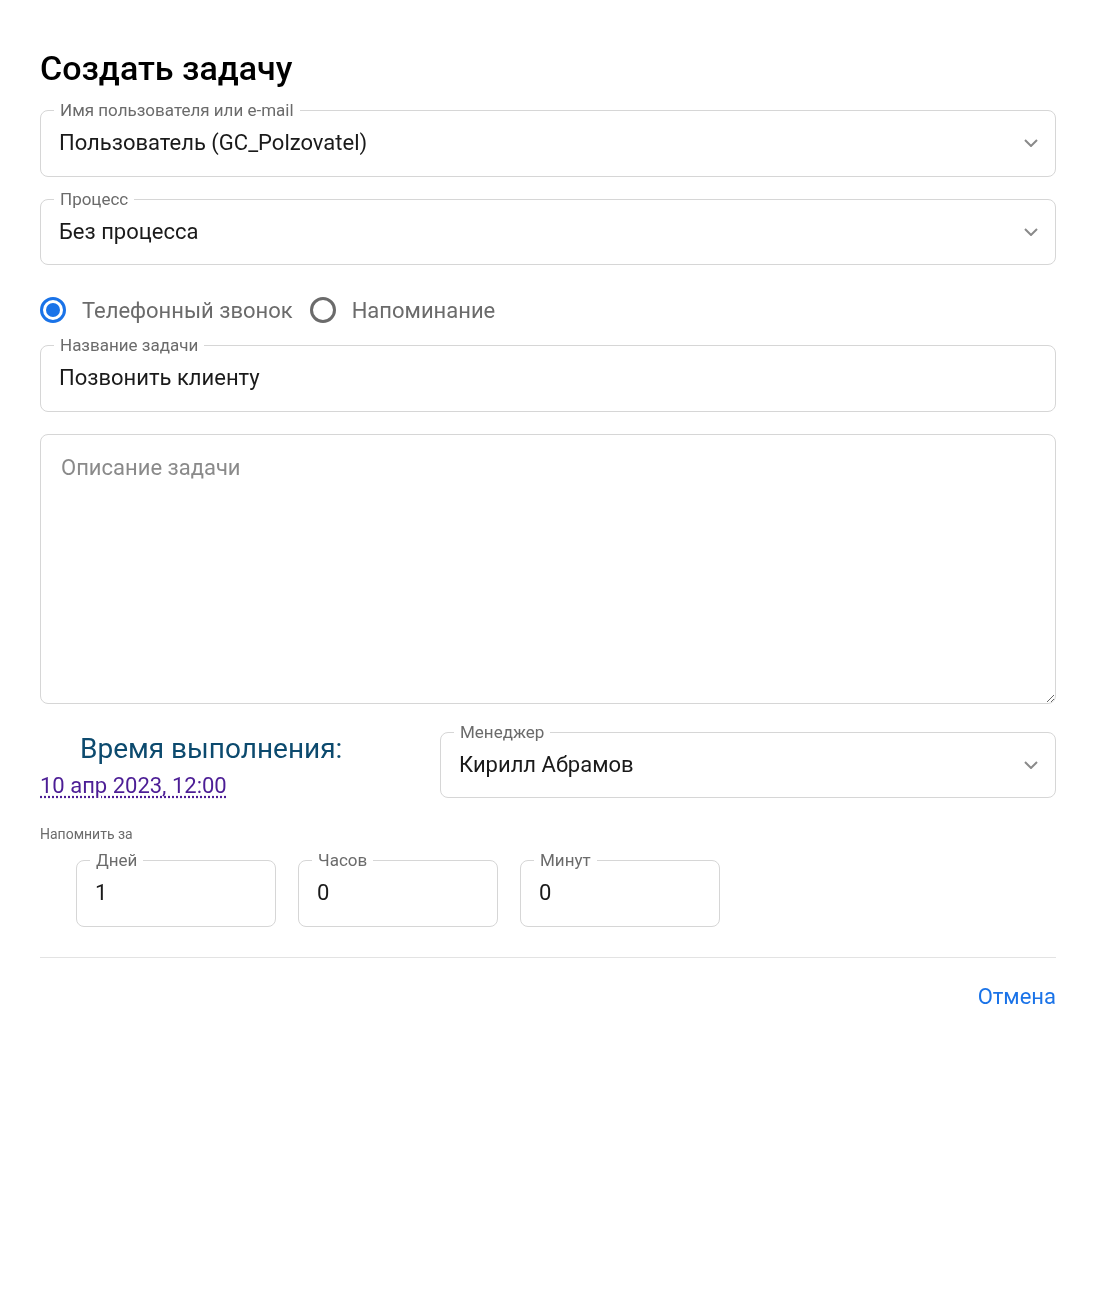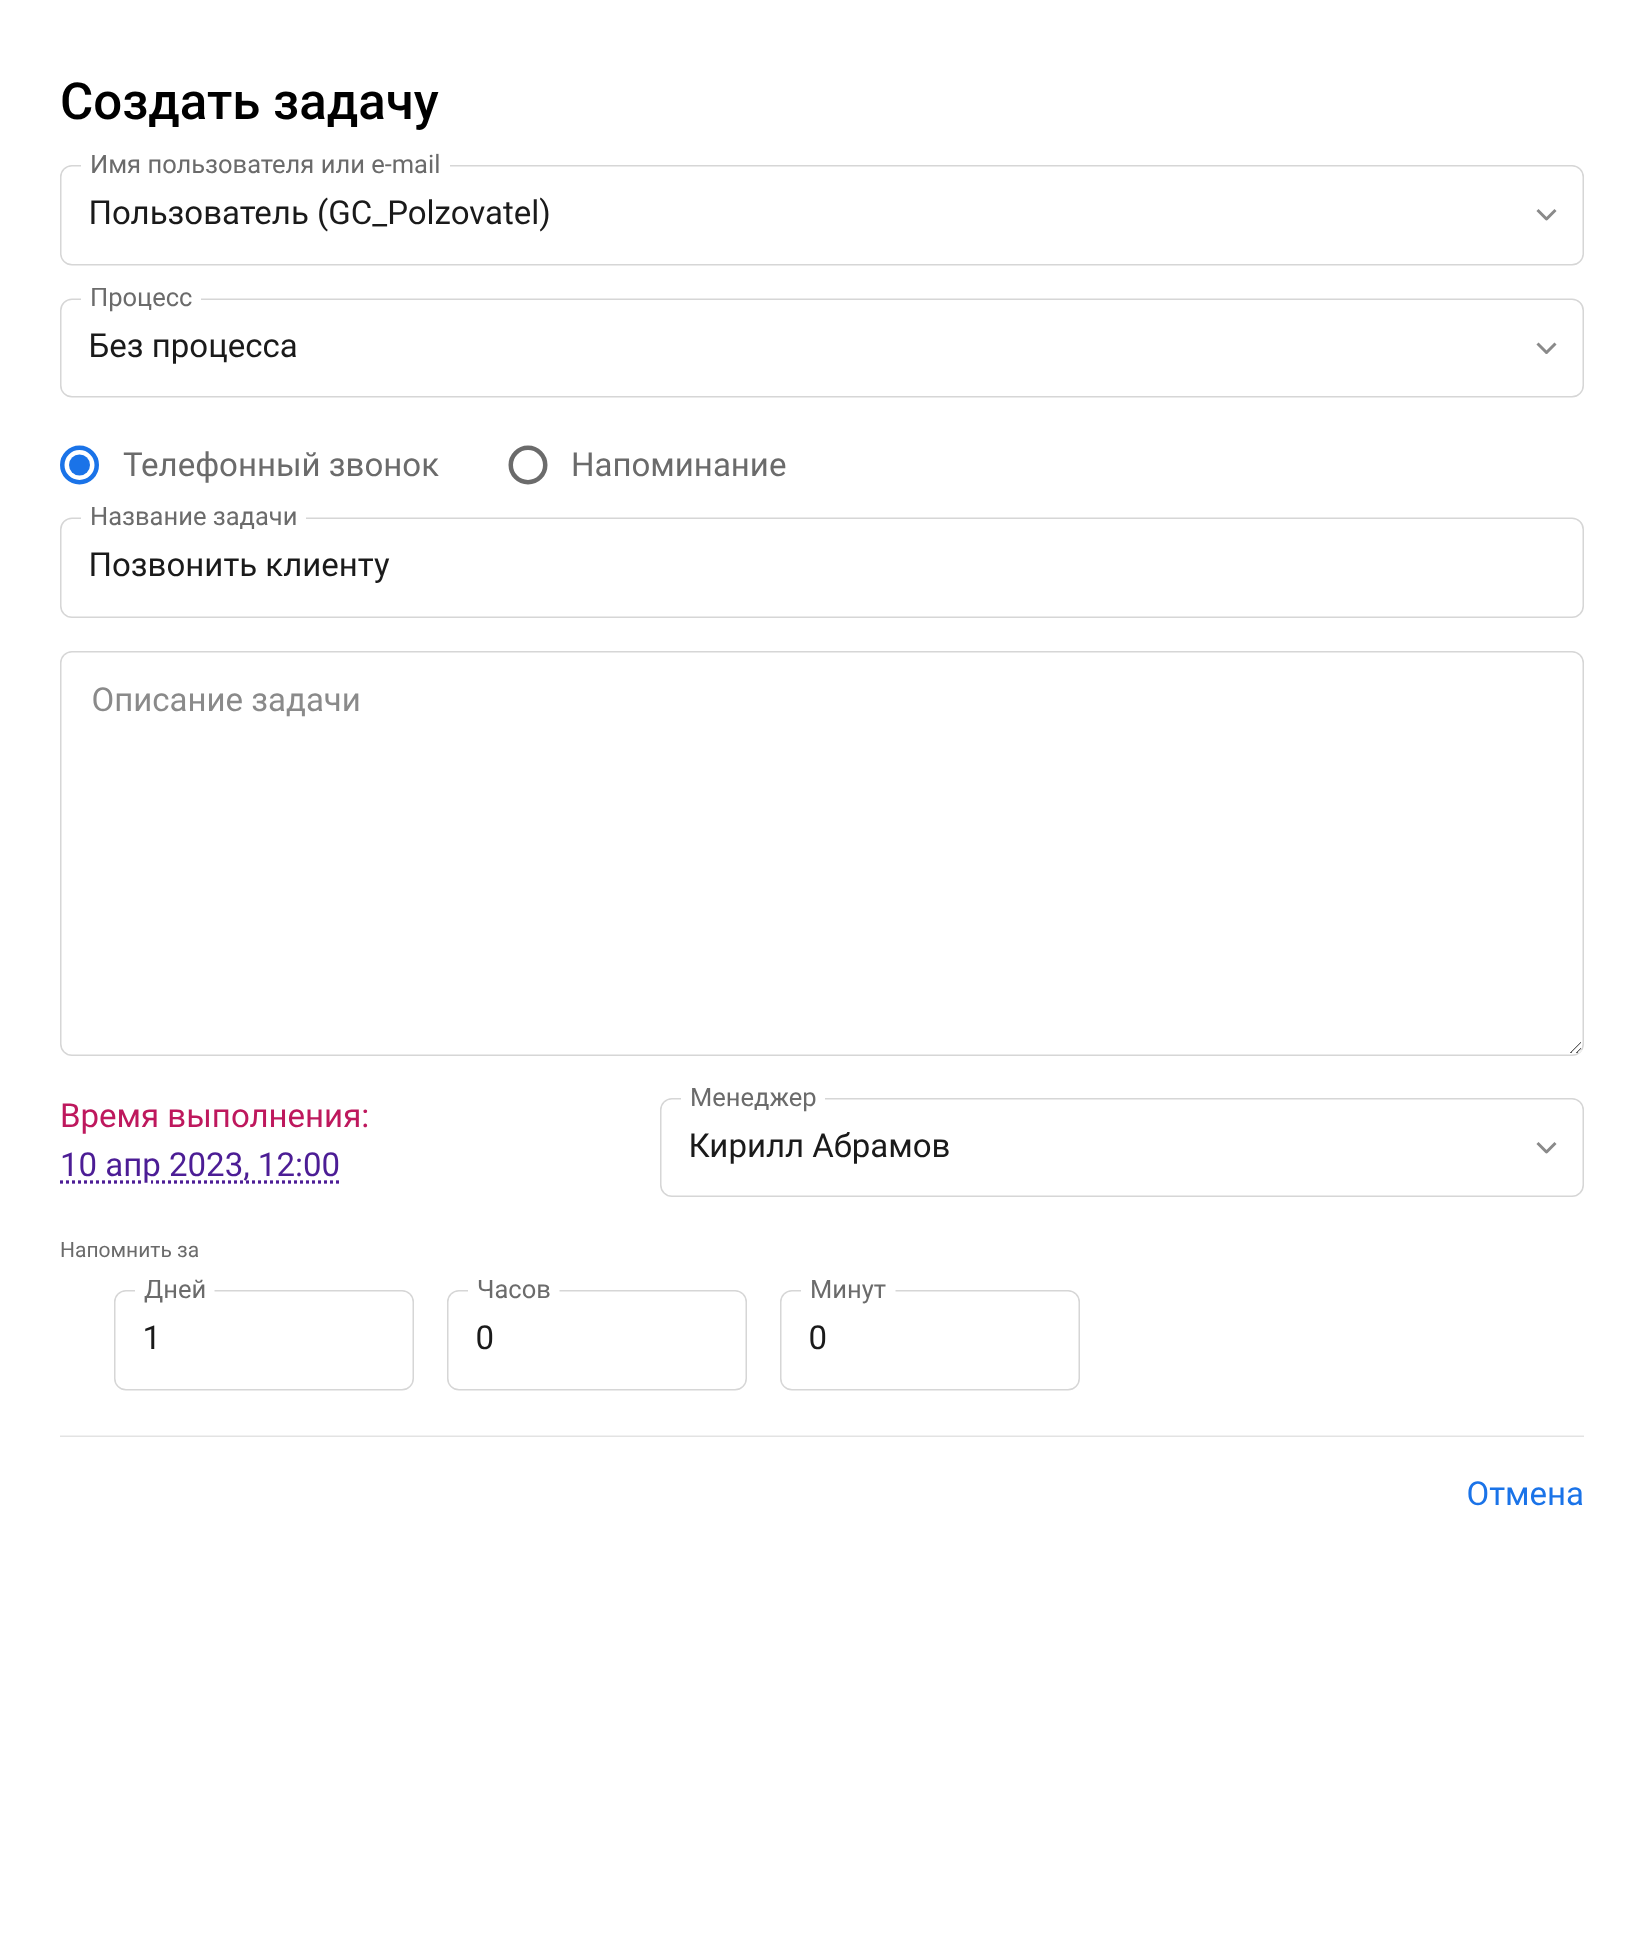--- a/index.html
+++ b/index.html
@@ -56,21 +56,21 @@
   .caret {
     position: absolute;
     right: 18px;
     top: 50%;
     transform: translateY(-50%);
     pointer-events: none;
   }
   .caret svg { display:block; }
   .radio-row {
     display: flex;
-    gap: 46px;
+    gap: 17px;
     margin: 32px 0 22px 0;
     align-items: center;
   }
   .radio-item {
     display: flex;
     align-items: center;
     gap: 16px;
     cursor: pointer;
   }
   .radio-circle {
@@ -110,23 +110,24 @@
   .textarea::placeholder { color:#8a8a8a; }
   .time-row {
     display:flex;
     gap: 40px;
     margin-top: 28px;
     margin-bottom: 28px;
     align-items:flex-start;
   }
   .time-left { flex: 0 0 360px; }
   .time-label {
-    font-size: 22px;
-    color:#be185d;
+    font-size: 28px;
+    color:#0c4a6e;
     margin-bottom: 8px;
+    margin-left: 40px;
   }
   .time-value {
     font-size: 22px;
     color:#4c1d95;
     text-decoration: underline dotted;
     text-underline-offset: 4px;
     cursor:pointer;
     display:inline-block;
   }
   .manager-field { flex:1; }

